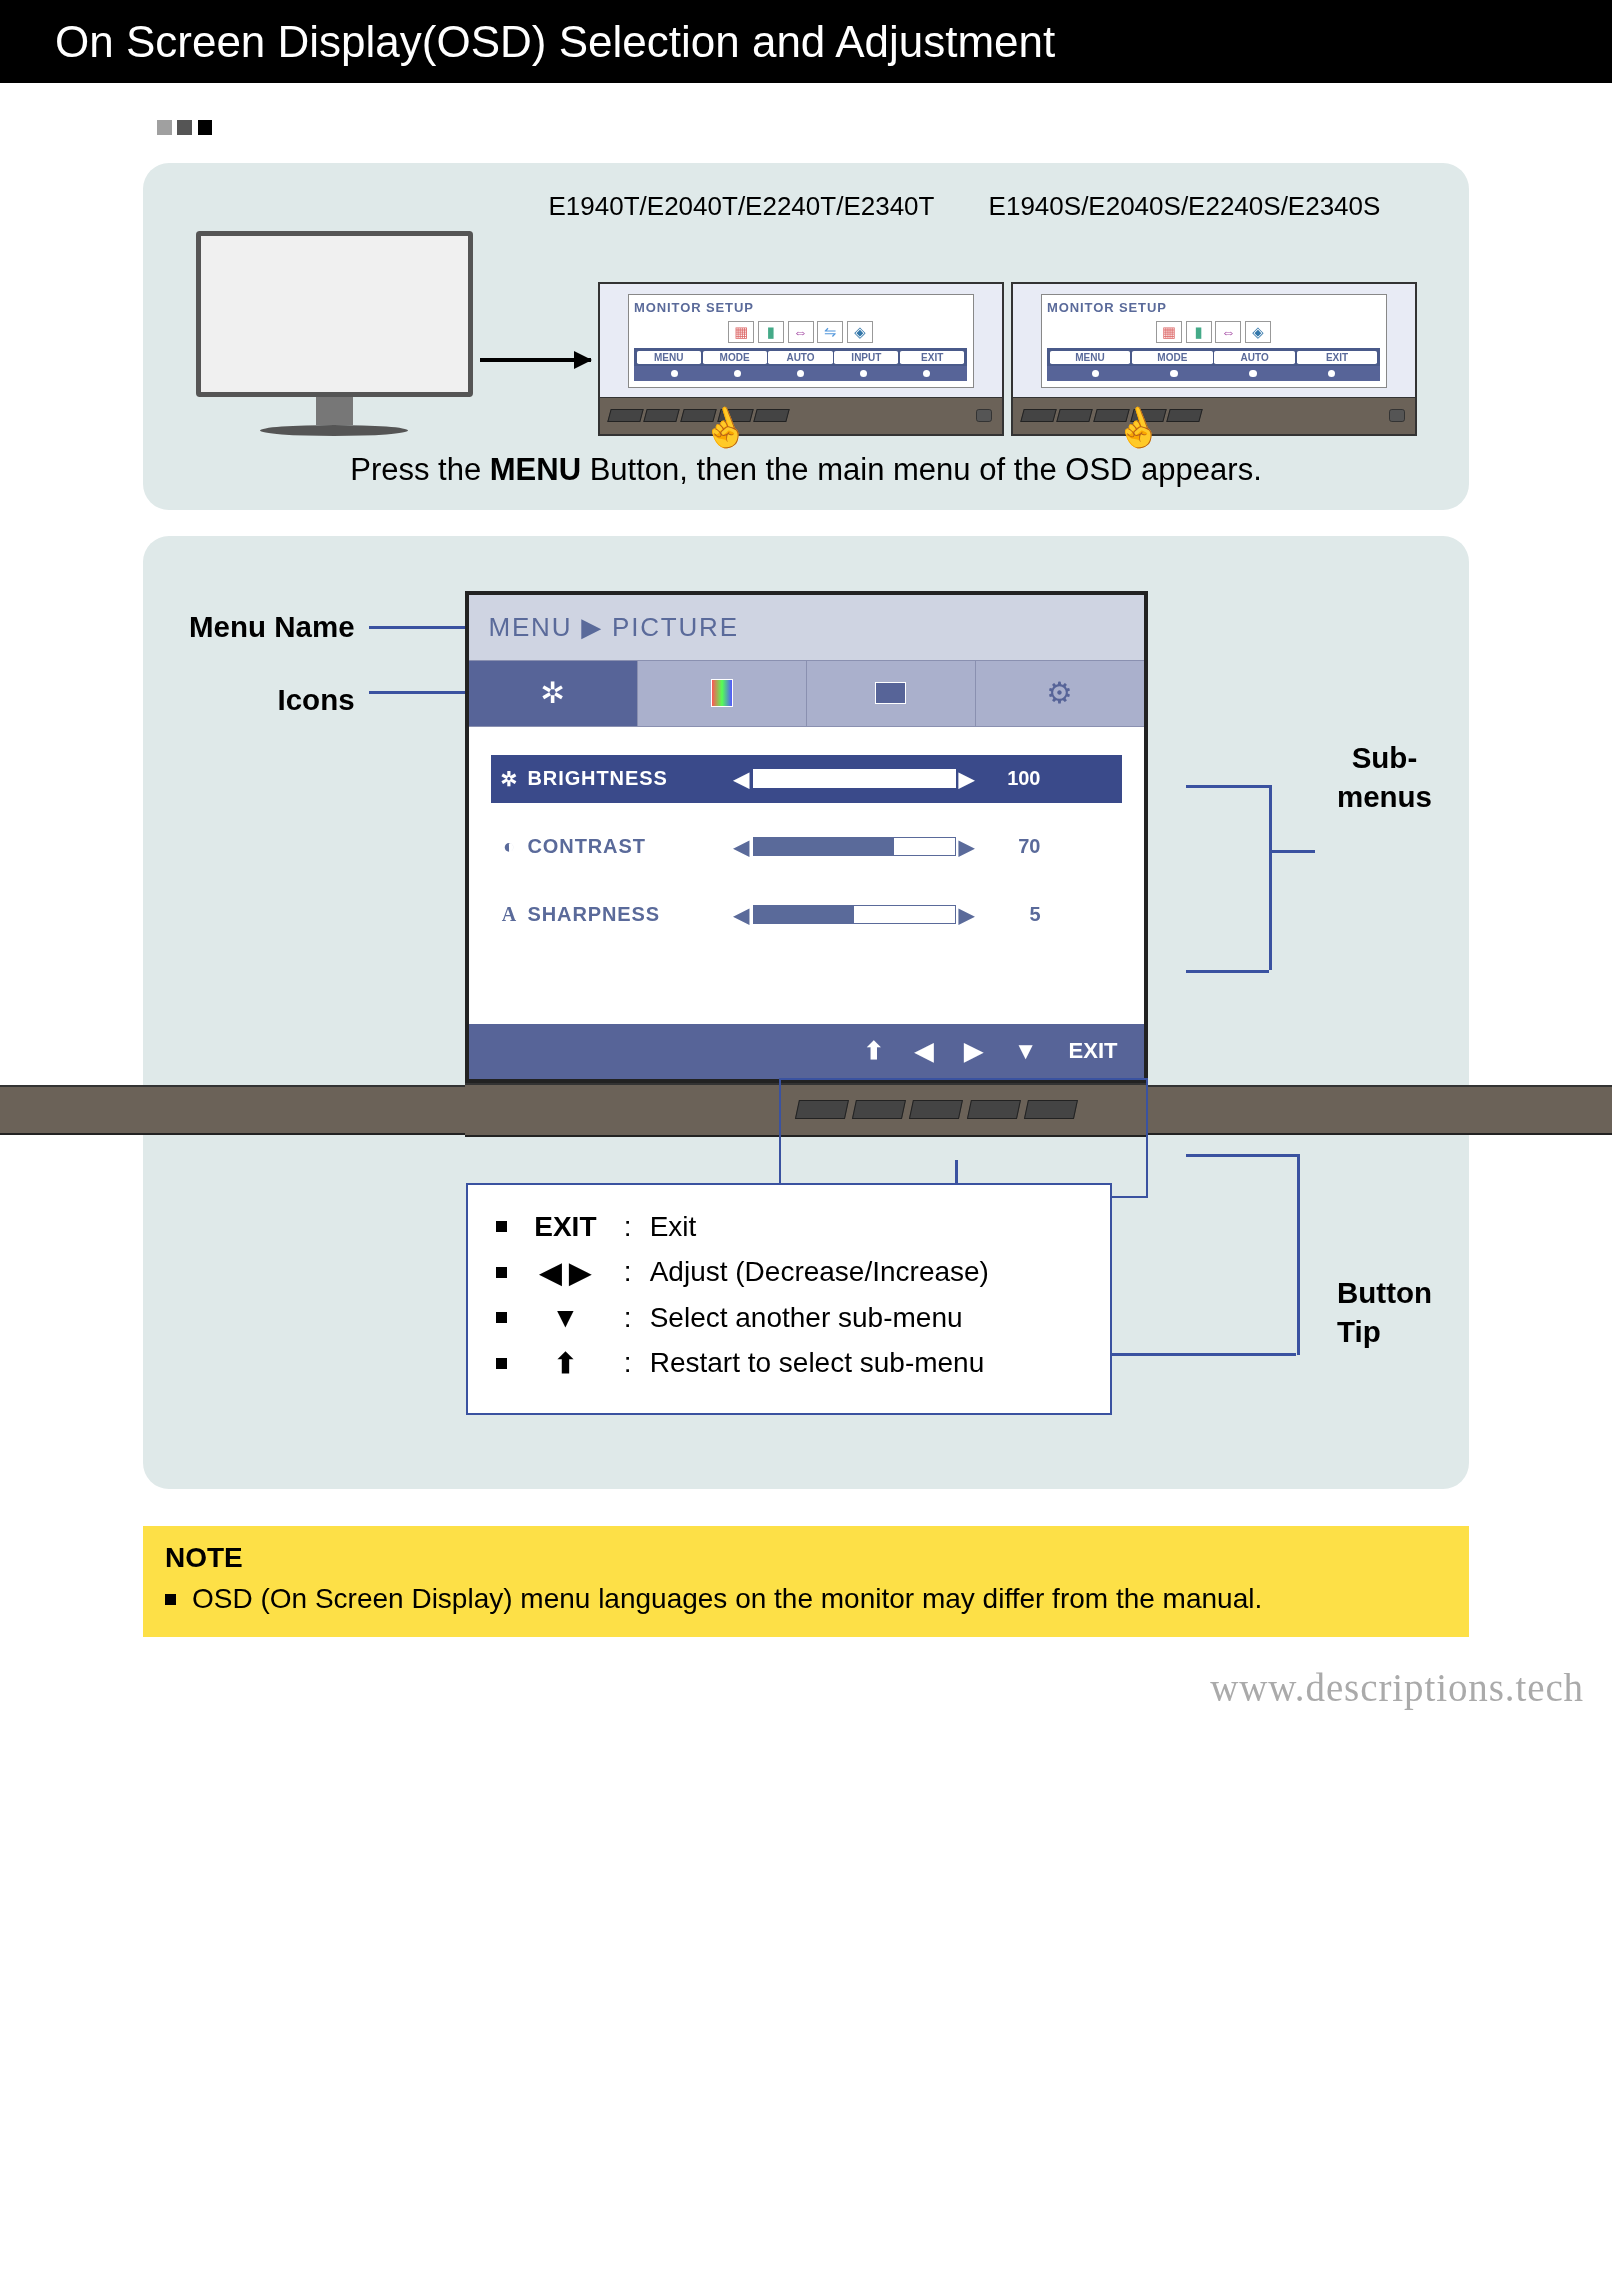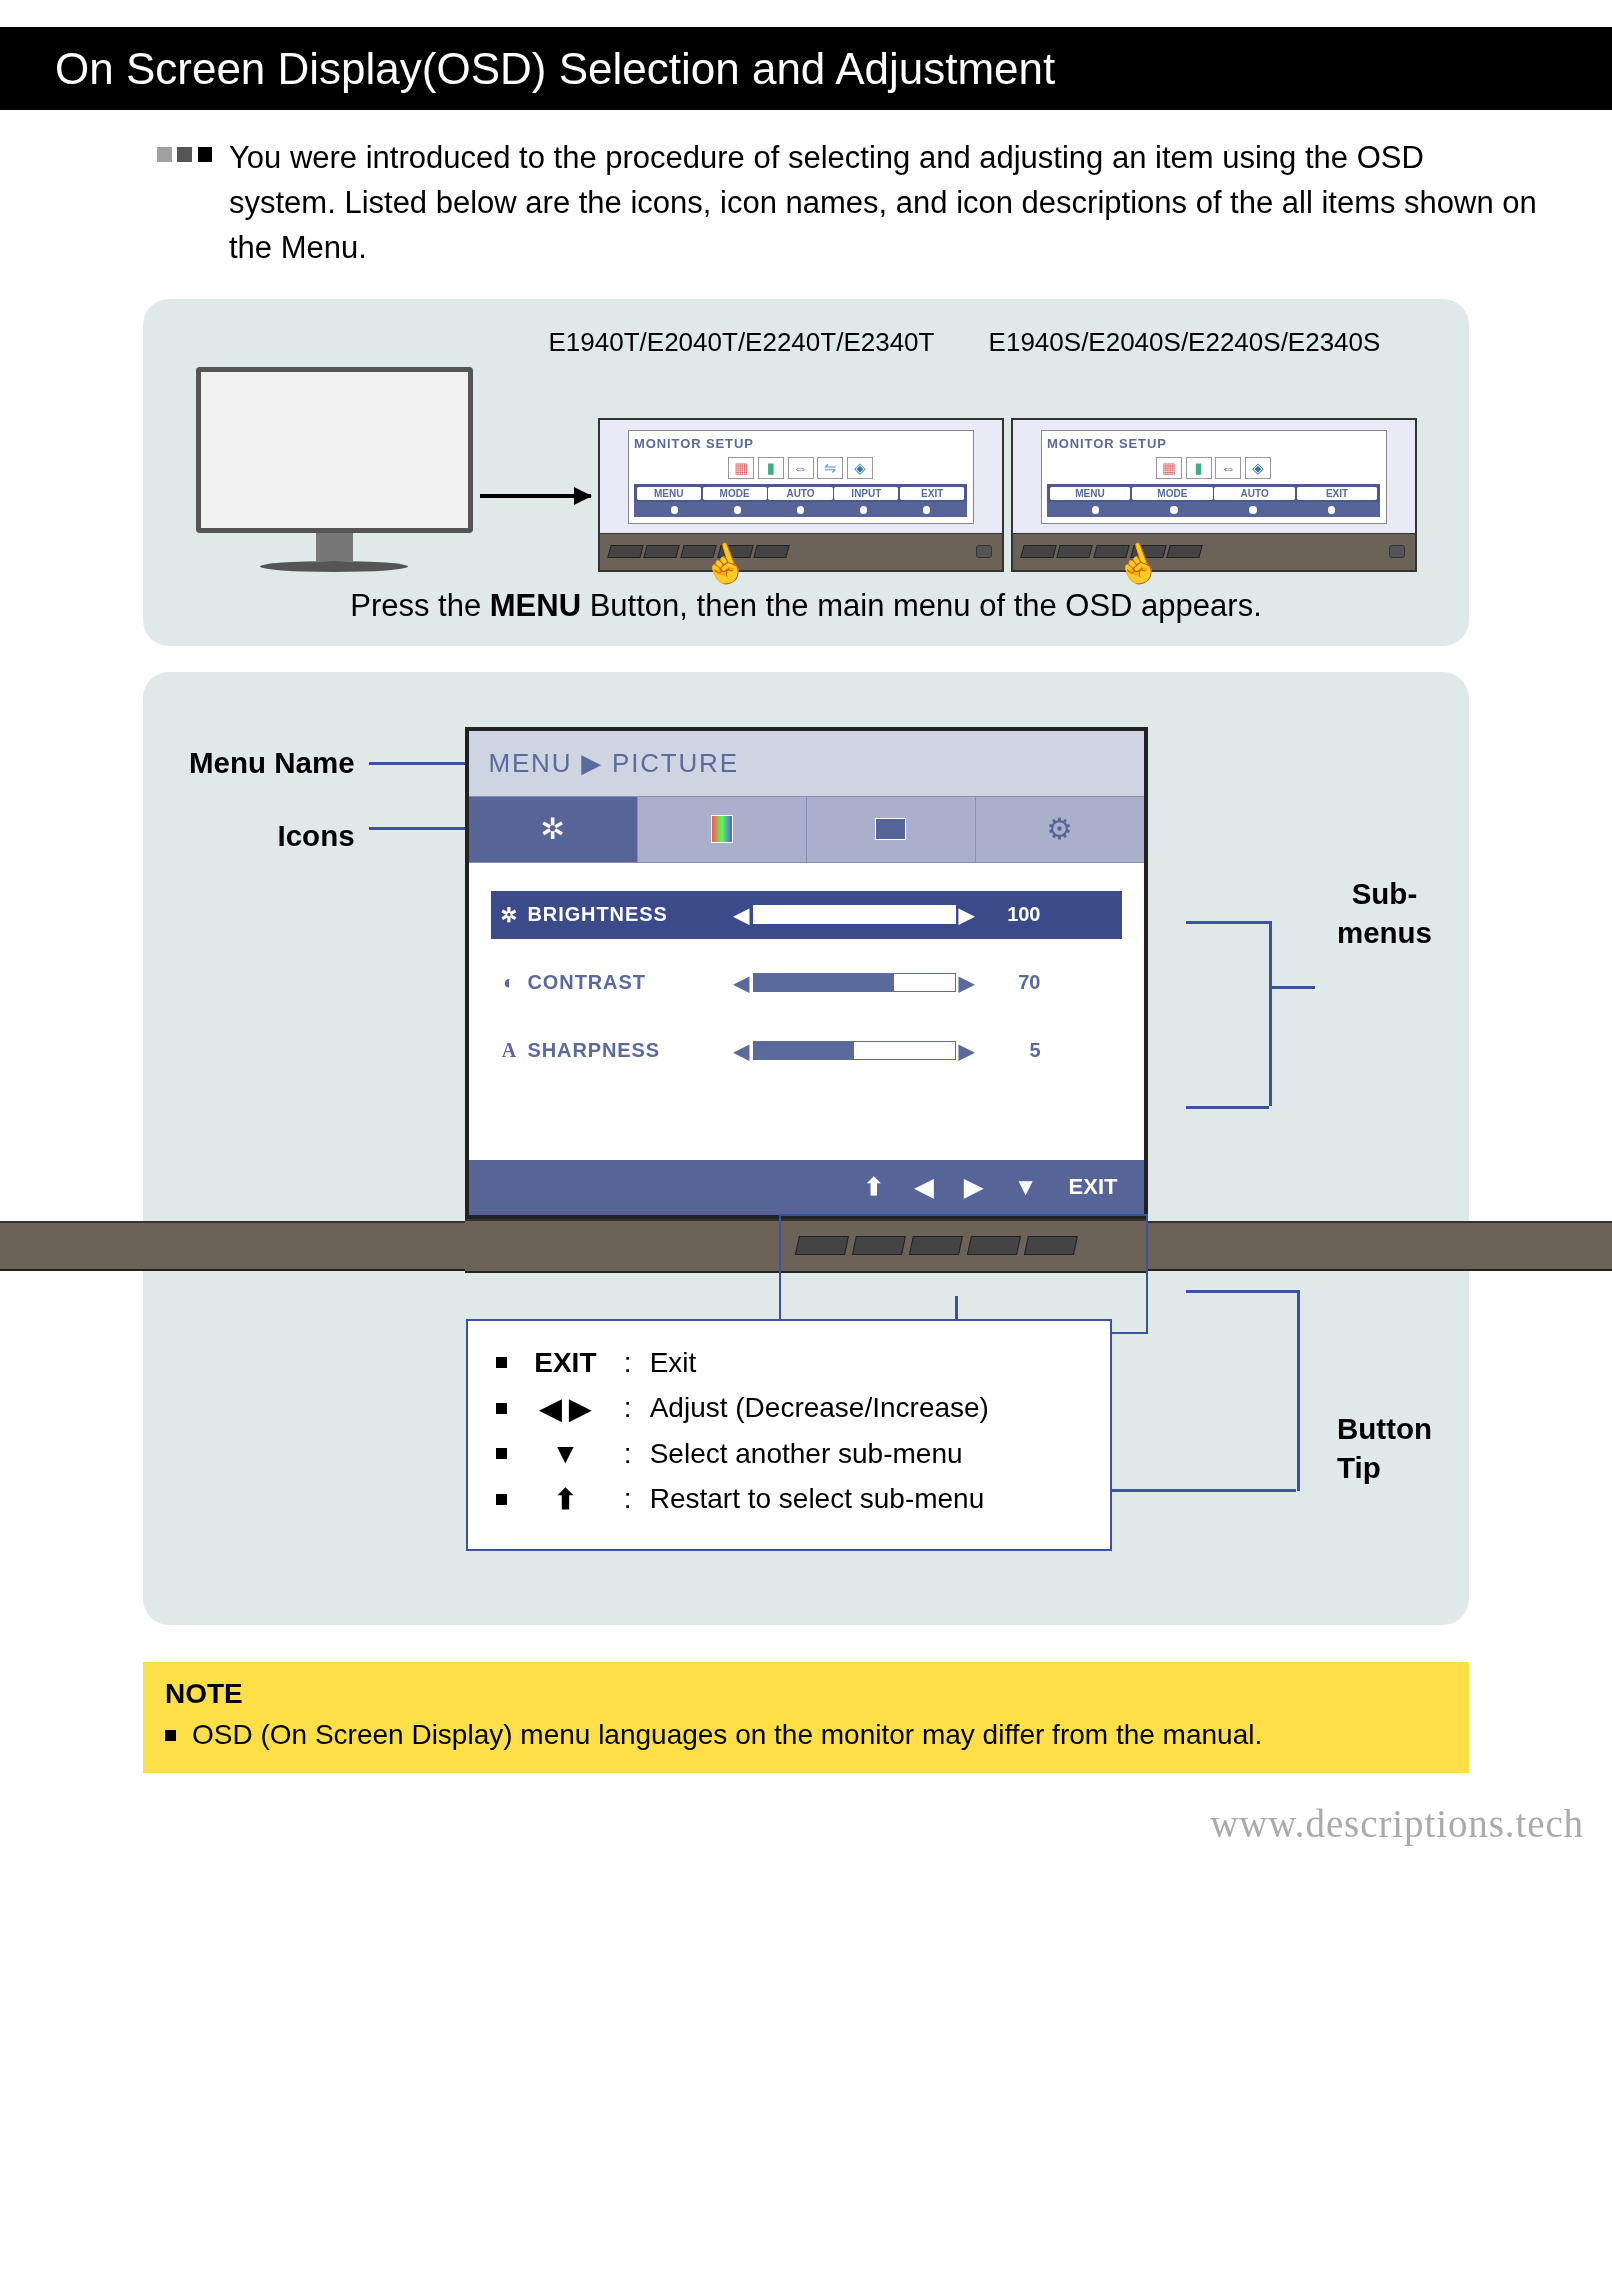--- a/index.html
+++ b/index.html
@@ -1,17 +1,17 @@
 <!DOCTYPE html>
 <html style="font-size:14.8px"><head>
 <meta charset="utf-8">
 <style>
   * { box-sizing: border-box; margin: 0; padding: 0; }
   body { font-family: Arial, Helvetica, sans-serif; background: #fff; width: 1612px; }
-  .page { width: 1612px; padding-bottom: 55px; margin-top: 27px; }
+  .page { width: 1612px; padding-bottom: 55px; }
 
   .title-bar { background: #000; color: #fff; font-size: 44px; padding: 16.6px 37px 16.6px 55px; font-weight: 400; }
 
   .intro-row { display: flex; padding: 26px 74px 18.5px 157px; gap: 16.6px; align-items: flex-start; }
   .bullets3 { display: flex; gap: 5.5px; margin-top: 11px; flex-shrink:0; }
   .sq { width: 14.8px; height: 14.8px; }
   .sq.g { background: #a0a0a0; }
   .sq.d { background: #555; }
   .sq.b { background: #000; }
   .intro-text { font-size: 31px; line-height: 1.45; }
@@ -111,21 +111,20 @@
 <div class="page">
 
   <div class="title-bar">On Screen Display(OSD) Selection and Adjustment</div>
 
   <div class="intro-row">
     <div class="bullets3">
       <div class="sq g"></div>
         <div class="sq d"></div>
         <div class="sq b"></div>
     </div>
-    <div class="intro-text">You were introduced to the procedure of selecting and adjusting an item using the OSD system. Listed below are the icons, icon names, and icon descriptions of the all items shown on the Menu.</div>
   </div>
 
   <div class="panel">
     <div class="model-labels">
       <div style="width:277px"></div>
       <div>E1940T/E2040T/E2240T/E2340T</div>
       <div>E1940S/E2040S/E2240S/E2340S</div>
     </div>
     <div class="monitors-row">
       <div class="mon-small">

